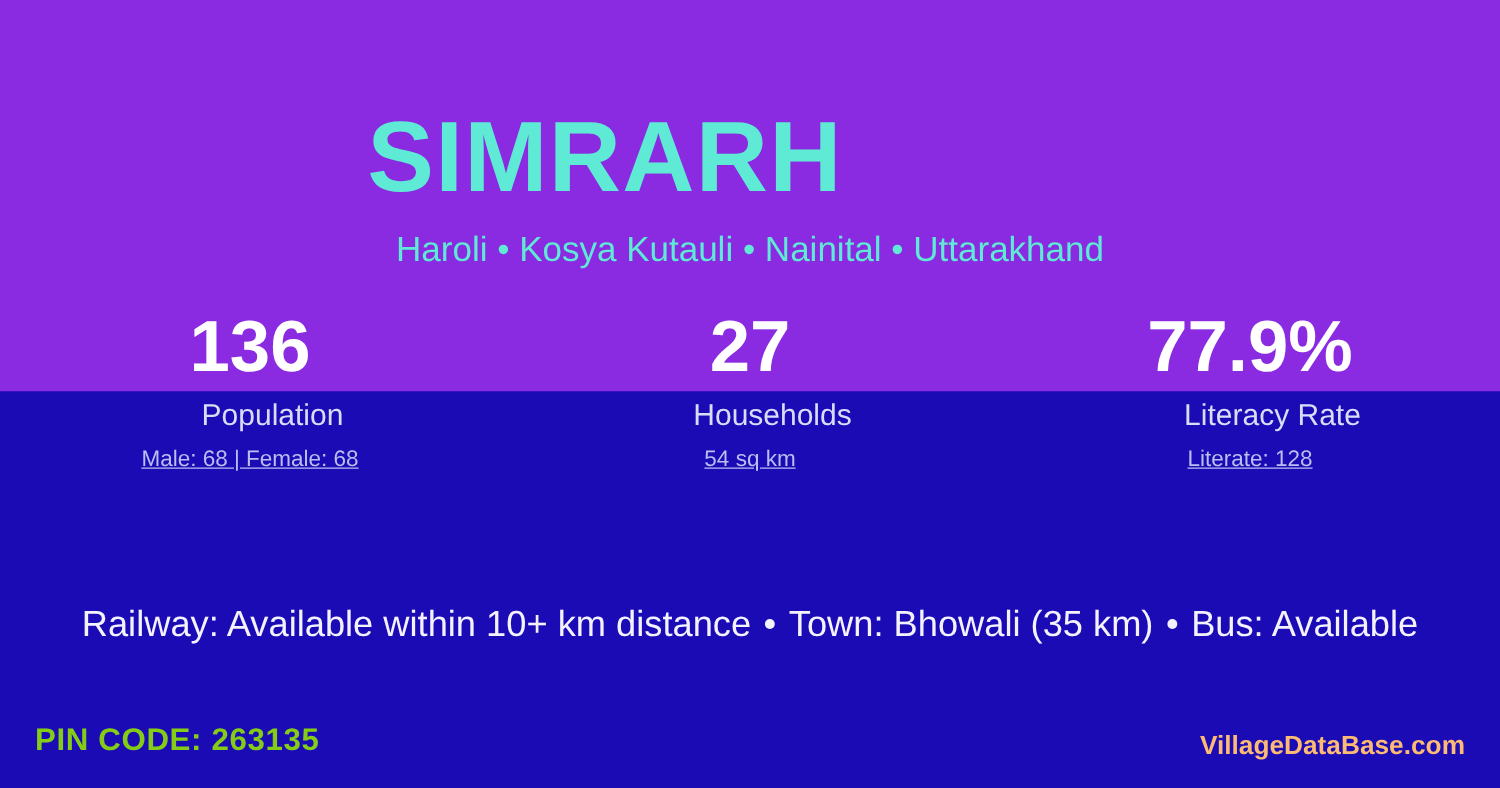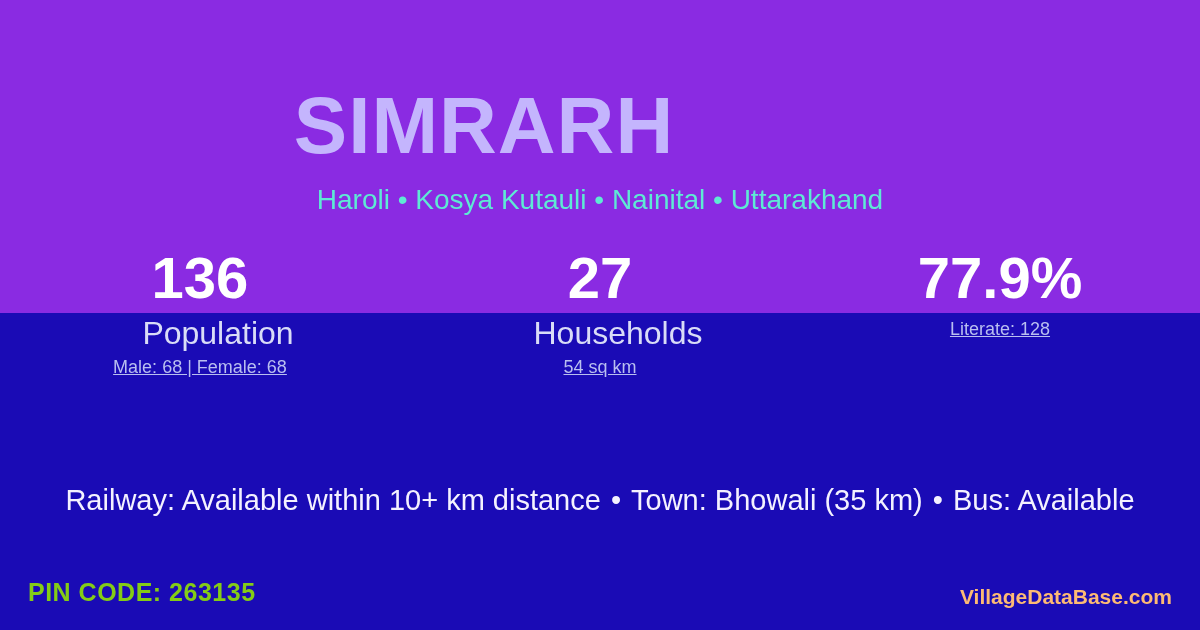--- a/index.html
+++ b/index.html
@@ -37,21 +37,21 @@
   .title {
     position: absolute;
     left: 0;
     top: 78px;
     width: 968px;
     text-align: center;
     font-size: 80px;
     line-height: 96px;
     font-weight: 700;
     letter-spacing: 1px;
-    color: #c4b5fd;
+    color: #5eead4;
     white-space: nowrap;
   }
 
   
   .subtitle {
     position: absolute;
     left: 0;
     top: 182px;
     width: 1200px;
     text-align: center;
@@ -78,21 +78,21 @@
   .stat-value {
     font-size: 58px;
     line-height: 64px;
     font-weight: 700;
     color: #ffffff;
     letter-spacing: 0px;
     white-space: nowrap;
   }
   .stat-label {
     margin-top: 8px;
-    font-size: 32px;
+    font-size: 24px;
     line-height: 30px;
     font-weight: 400;
     color: #d9dcf7;
     white-space: nowrap;
     padding-left: 36px;
   }
   .stat-sub {
     margin-top: 8px;
     font-size: 18px;
     line-height: 22px;
@@ -164,20 +164,21 @@
     </div>
 
     <div class="stat">
       <div class="stat-value">27</div>
       <div class="stat-label">Households</div>
       <div class="stat-sub">54 sq km</div>
     </div>
 
     <div class="stat">
       <div class="stat-value">77.9%</div>
+      <div class="stat-label">Literacy Rate</div>
       <div class="stat-sub">Literate: 128</div>
     </div>
 
   </div>
 
   <div class="infra">
     <span>Railway: Available within 10+ km distance</span><span class="sep">•</span><span>Town: Bhowali (35 km)</span><span class="sep">•</span><span>Bus: Available</span>
   </div>
 
   <div class="pin-code">PIN CODE: 263135</div>

